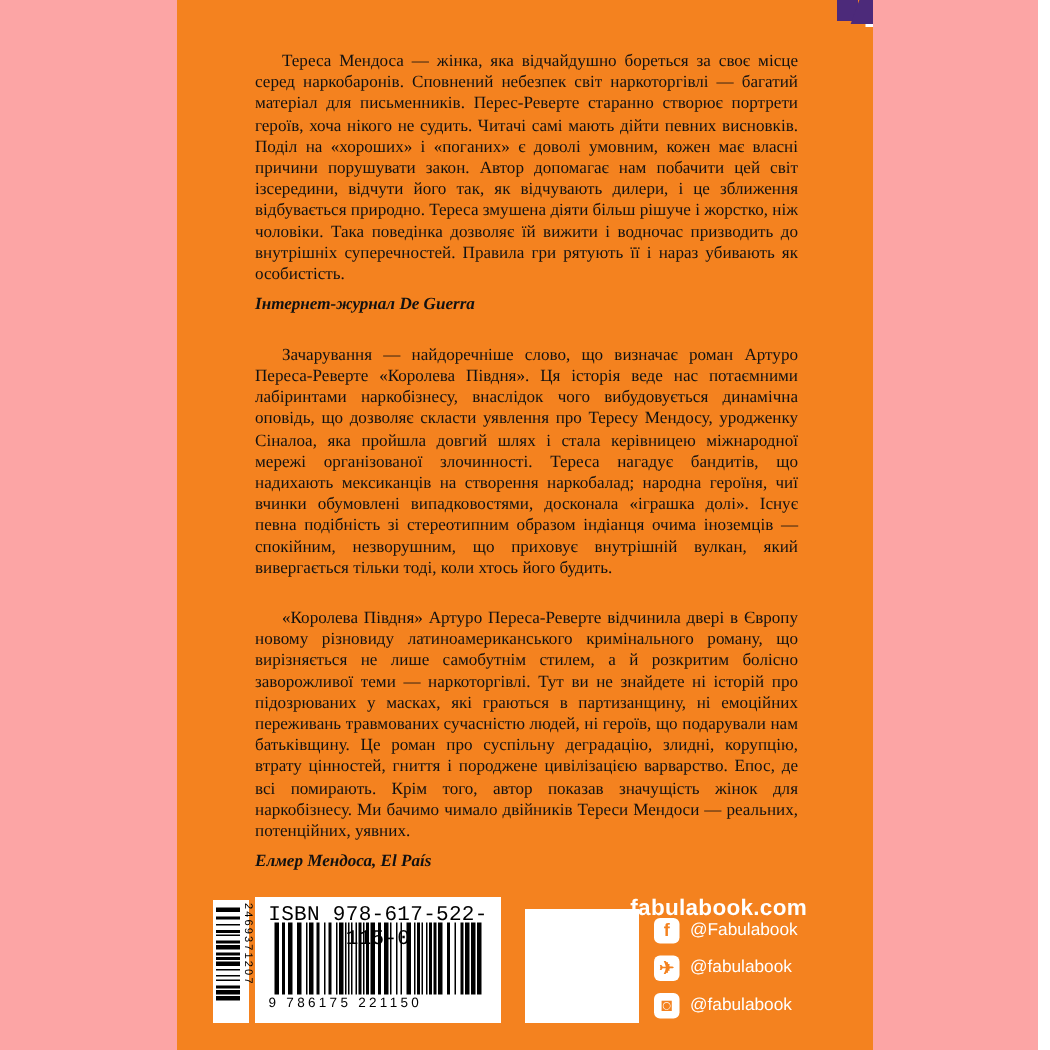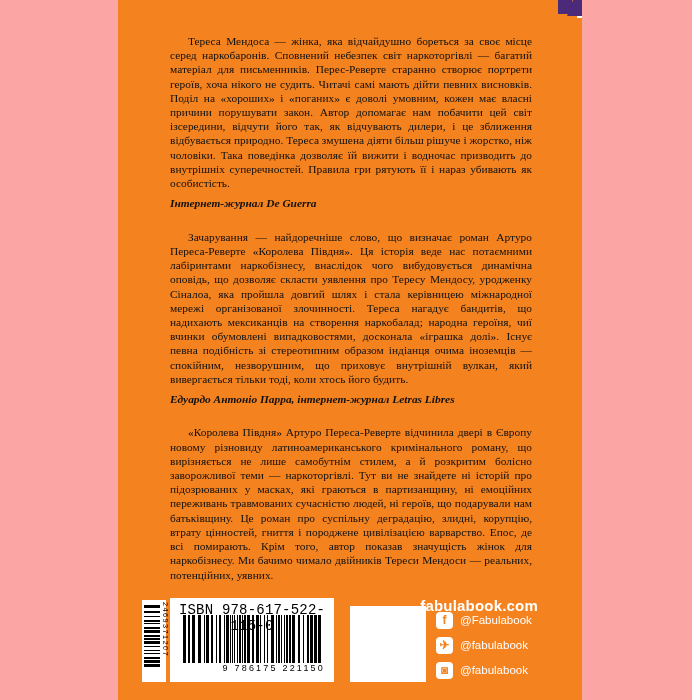--- a/index.html
+++ b/index.html
@@ -123,21 +123,20 @@
   }
   .ean-digits {
     position: absolute;
     left: 8px;
     top: 64px;
     width: 146px;
     font-size: 9px;
     font-family: "Liberation Sans", sans-serif;
     letter-spacing: 2.2px;
     color: #000;
-    text-align: right;
   }
   
   .vbar-box {
     position: absolute;
     left: 24px;
     bottom: 18px;
     width: 24px;
     height: 82px;
     background: #ffffff;
   }
@@ -242,25 +241,25 @@
 
     <div class="text-col">
 
       <div class="block">
         <p class="para">Тереса Мендоса — жінка, яка відчайдушно бореться за своє місце серед наркобаронів. Сповнений небезпек світ наркоторгівлі — багатий матеріал для письменників. Перес-Реверте старанно створює портрети героїв, хоча нікого не судить. Читачі самі мають дійти певних висновків. Поділ на «хороших» і «поганих» є доволі умовним, кожен має власні причини порушувати закон. Автор допомагає нам побачити цей світ ізсередини, відчути його так, як відчувають дилери, і це зближення відбувається природно. Тереса змушена діяти більш рішуче і жорстко, ніж чоловіки. Така поведінка дозволяє їй вижити і водночас призводить до внутрішніх суперечностей. Правила гри рятують її і нараз убивають як особистість.</p>
         <div class="attribution">Інтернет-журнал De Guerra</div>
       </div>
 
       <div class="block">
         <p class="para">Зачарування — найдоречніше слово, що визначає роман Артуро Переса-Реверте «Королева Півдня». Ця історія веде нас потаємними лабіринтами наркобізнесу, внаслідок чого вибудовується динамічна оповідь, що дозволяє скласти уявлення про Тересу Мендосу, уродженку Сіналоа, яка пройшла довгий шлях і стала керівницею міжнародної мережі організованої злочинності. Тереса нагадує бандитів, що надихають мексиканців на створення наркобалад; народна героїня, чиї вчинки обумовлені випадковостями, досконала «іграшка долі». Існує певна подібність зі стереотипним образом індіанця очима іноземців — спокійним, незворушним, що приховує внутрішній вулкан, який вивергається тільки тоді, коли хтось його будить.</p>
-        <div class="attribution">Едуардо Антоніо Парра, інтернет-журнал Letras Libres</div>
       </div>
 
       <div class="block3">
         <p class="para">«Королева Півдня» Артуро Переса-Реверте відчинила двері в Європу новому різновиду латиноамериканського кримінального роману, що вирізняється не лише самобутнім стилем, а й розкритим болісно заворожливої теми — наркоторгівлі. Тут ви не знайдете ні історій про підозрюваних у масках, які граються в партизанщину, ні емоційних переживань травмованих сучасністю людей, ні героїв, що подарували нам батьківщину. Це роман про суспільну деградацію, злидні, корупцію, втрату цінностей, гниття і породжене цивілізацією варварство. Епос, де всі помирають. Крім того, автор показав значущість жінок для наркобізнесу. Ми бачимо чимало двійників Тереси Мендоси — реальних, потенційних, уявних.</p>
+        <div class="attribution">Елмер Мендоса, El País</div>
       </div>
 
     </div>
 
     <div class="bottom">
 
       <div class="vbar-box">
         <div class="vbars" id="vbars">
             <i style="top: 0px; height: 3px;"></i>
             <i style="top: 6px; height: 2px;"></i>

